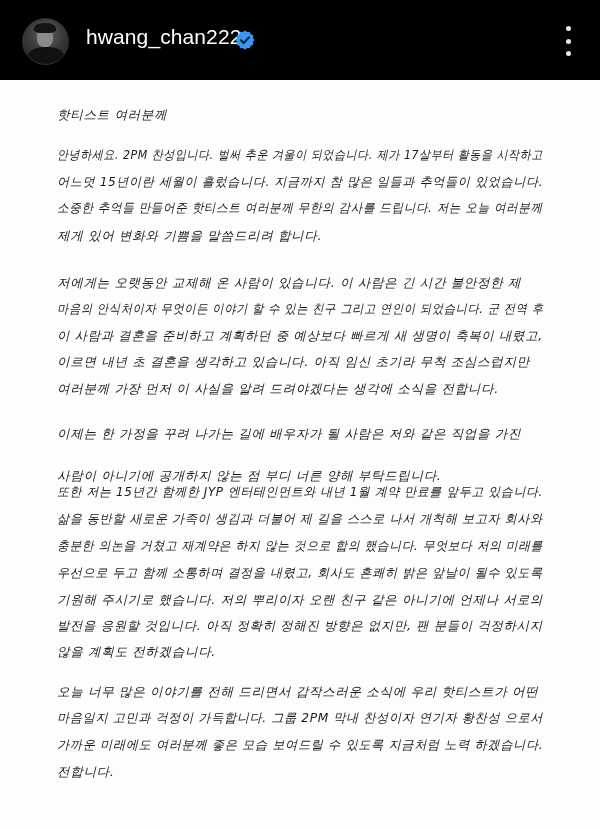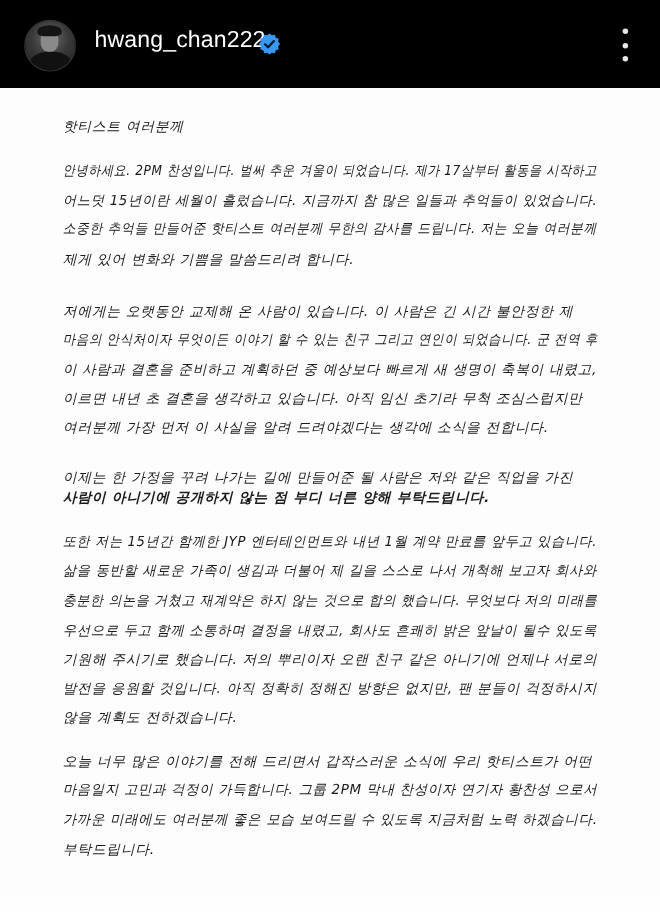--- a/index.html
+++ b/index.html
@@ -96,33 +96,33 @@
 
   <div>
     <div class="line" style="top:195px;">저에게는 오랫동안 교제해 온 사람이 있습니다. 이 사람은 긴 시간 불안정한 제</div>
     <div class="line" style="top: 221px; transform: scaleX(0.902);">마음의 안식처이자 무엇이든 이야기 할 수 있는 친구 그리고 연인이 되었습니다. 군 전역 후</div>
     <div class="line" style="top: 248px; transform: scaleX(0.99);">이 사람과 결혼을 준비하고 계획하던 중 예상보다 빠르게 새 생명이 축복이 내렸고,</div>
     <div class="line" style="top:274px;text-align:right;">이르면 내년 초 결혼을 생각하고 있습니다. 아직 임신 초기라 무척 조심스럽지만</div>
     <div class="line" style="top:301px;font-style:italic;">여러분께 가장 먼저 이 사실을 알려 드려야겠다는 생각에 소식을 전합니다.</div>
   </div>
 
   <div>
-    <div class="line" style="top:346px;">이제는 한 가정을 꾸려 나가는 길에 만들어준 될 사람은 저와 같은 직업을 가진</div>
-    <div class="line" style="top:364px;font-weight:bold;">사람이 아니기에 공개하지 않는 점 부디 너른 양해 부탁드립니다.</div>
+    <div class="line" style="top:346px;">이제는 한 가정을 꾸려 나가는 길에 배우자가 될 사람은 저와 같은 직업을 가진</div>
+    <div class="line" style="top:388px;">사람이 아니기에 공개하지 않는 점 부디 너른 양해 부탁드립니다.</div>
   </div>
 
   <div>
     <div class="line" style="top: 404px; transform: scaleX(0.951);">또한 저는 15년간 함께한 JYP 엔터테인먼트와 내년 1월 계약 만료를 앞두고 있습니다.</div>
     <div class="line" style="top: 431px; transform: scaleX(0.964);">삶을 동반할 새로운 가족이 생김과 더불어 제 길을 스스로 나서 개척해 보고자 회사와</div>
     <div class="line" style="top: 458px; transform: scaleX(0.94);">충분한 의논을 거쳤고 재계약은 하지 않는 것으로 합의 했습니다. 무엇보다 저의 미래를</div>
     <div class="line" style="top: 485px; transform: scaleX(0.964);">우선으로 두고 함께 소통하며 결정을 내렸고, 회사도 흔쾌히 밝은 앞날이 될수 있도록</div>
     <div class="line" style="top:512px;">기원해 주시기로 했습니다. 저의 뿌리이자 오랜 친구 같은 아니기에 언제나 서로의</div>
     <div class="line" style="top: 538px; transform: scaleX(0.99);">발전을 응원할 것입니다. 아직 정확히 정해진 방향은 없지만, 팬 분들이 걱정하시지</div>
     <div class="line" style="top:564px;text-align:right;">않을 계획도 전하겠습니다.</div>
   </div>
 
   <div>
     <div class="line" style="top:604px;text-align:center;">오늘 너무 많은 이야기를 전해 드리면서 갑작스러운 소식에 우리 핫티스트가 어떤</div>
     <div class="line" style="top: 630px; transform: scaleX(0.97);">마음일지 고민과 걱정이 가득합니다. 그룹 2PM 막내 찬성이자 연기자 황찬성 으로서</div>
     <div class="line" style="top: 657px; transform: scaleX(0.974);">가까운 미래에도 여러분께 좋은 모습 보여드릴 수 있도록 지금처럼 노력 하겠습니다.</div>
-    <div class="line" style="top:684px;">부탁드립니다.</div>
+    <div class="line" style="top:684px;">전합니다.</div>
   </div>
 </div>
 
 </body></html>

